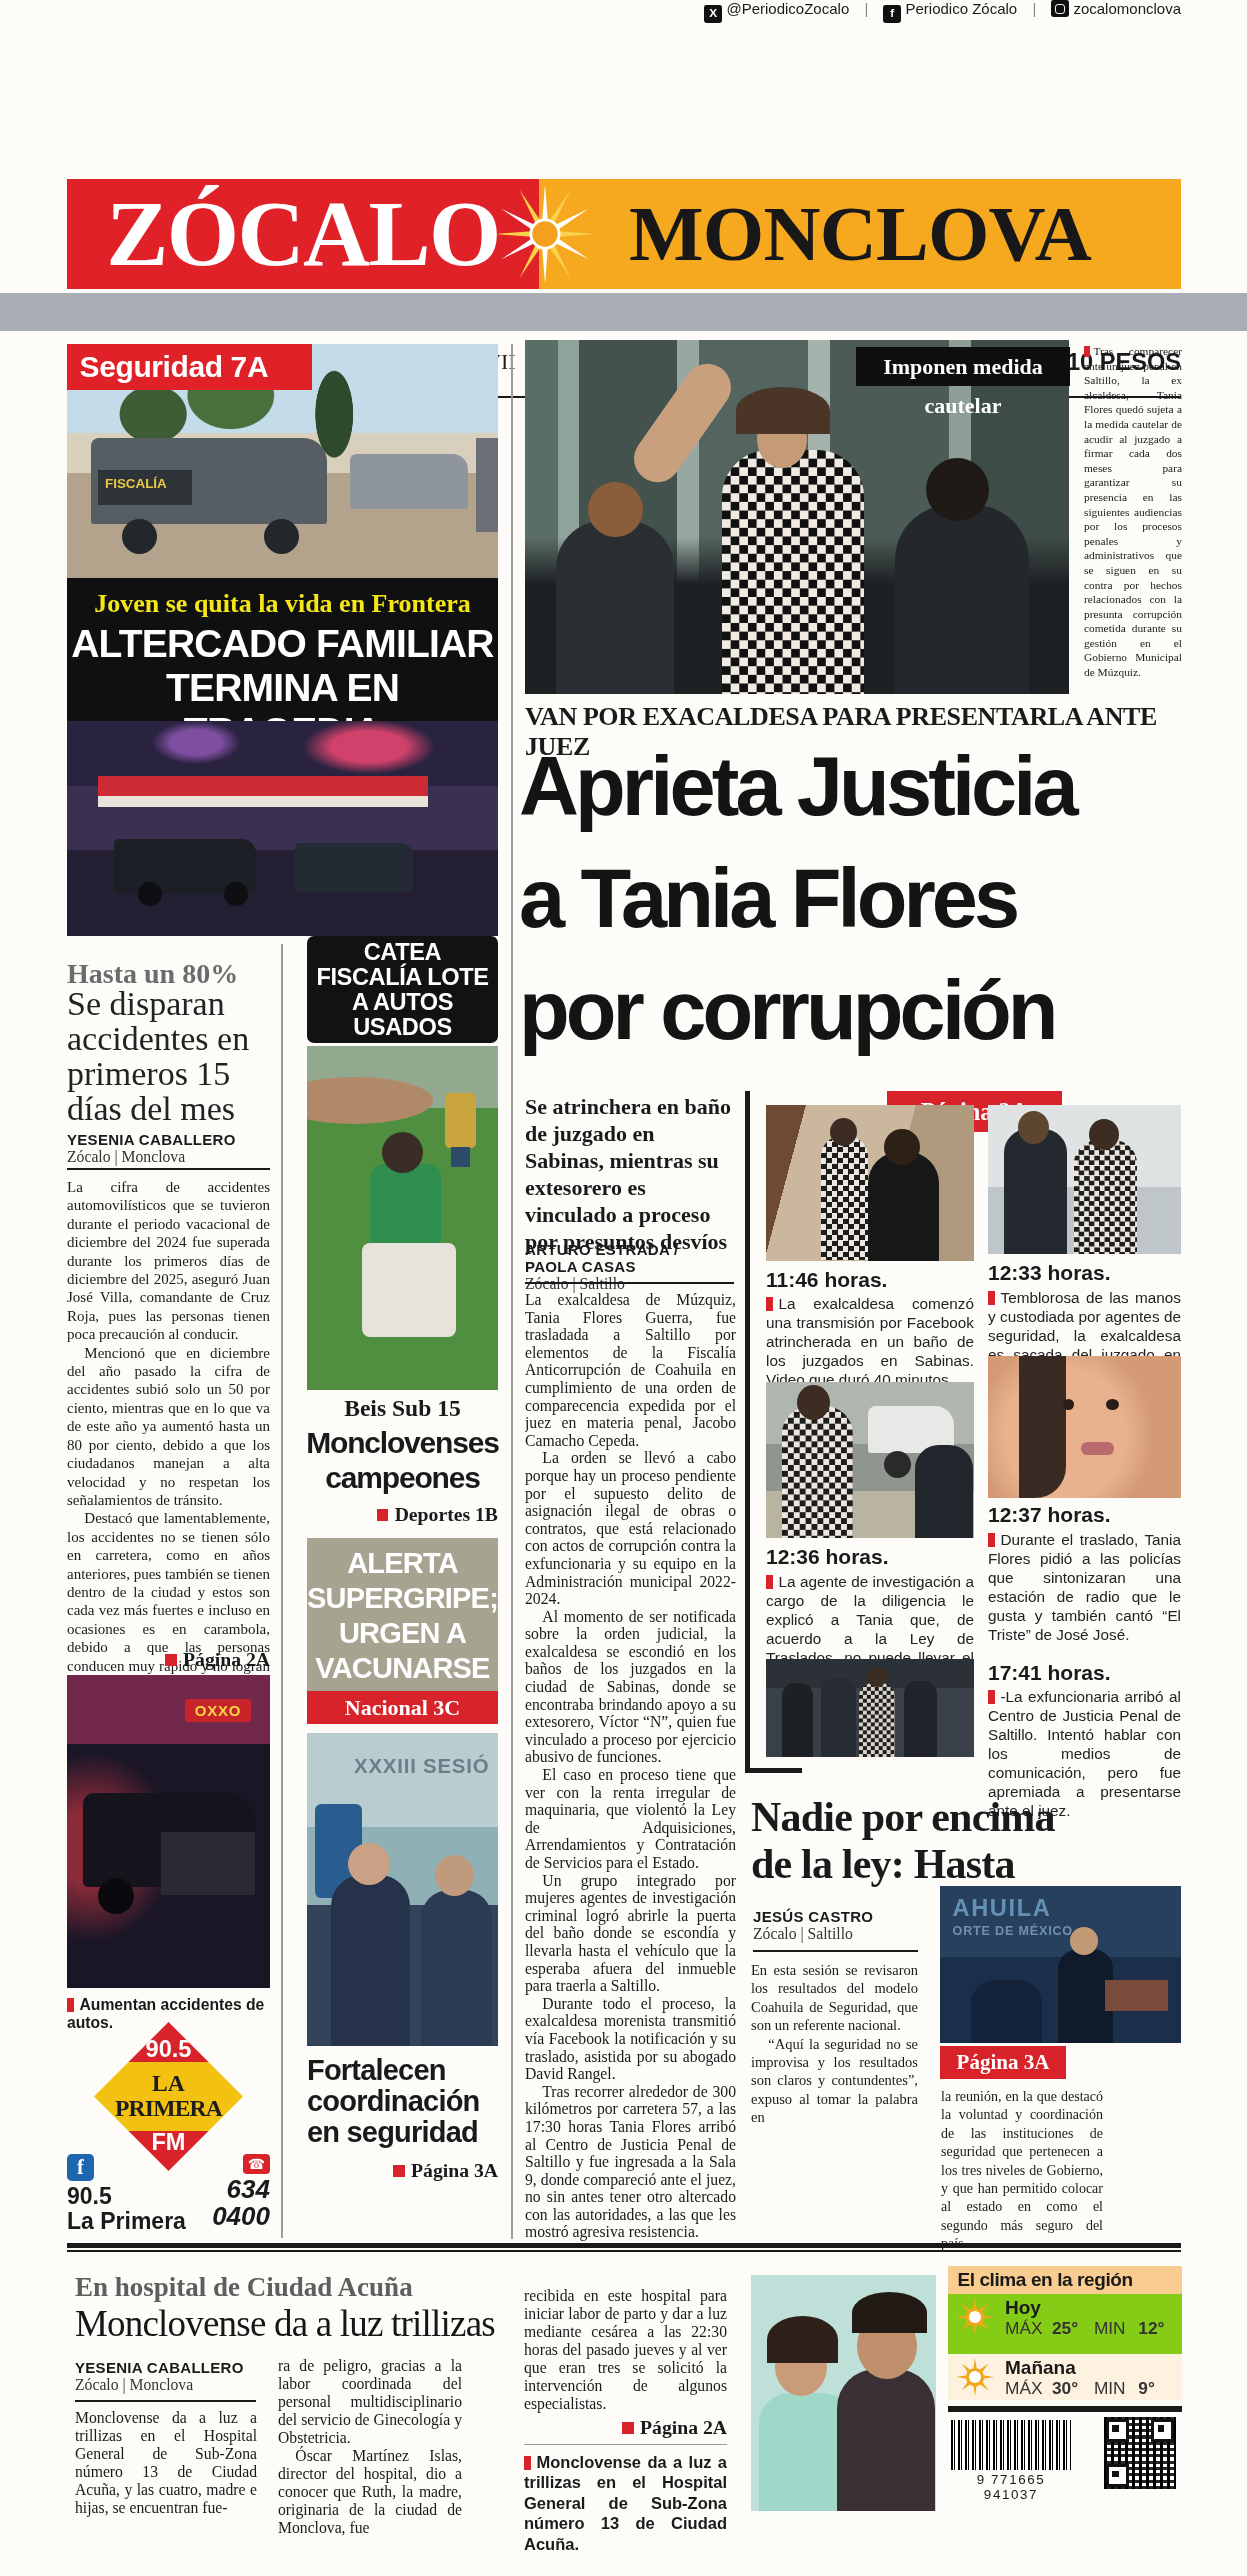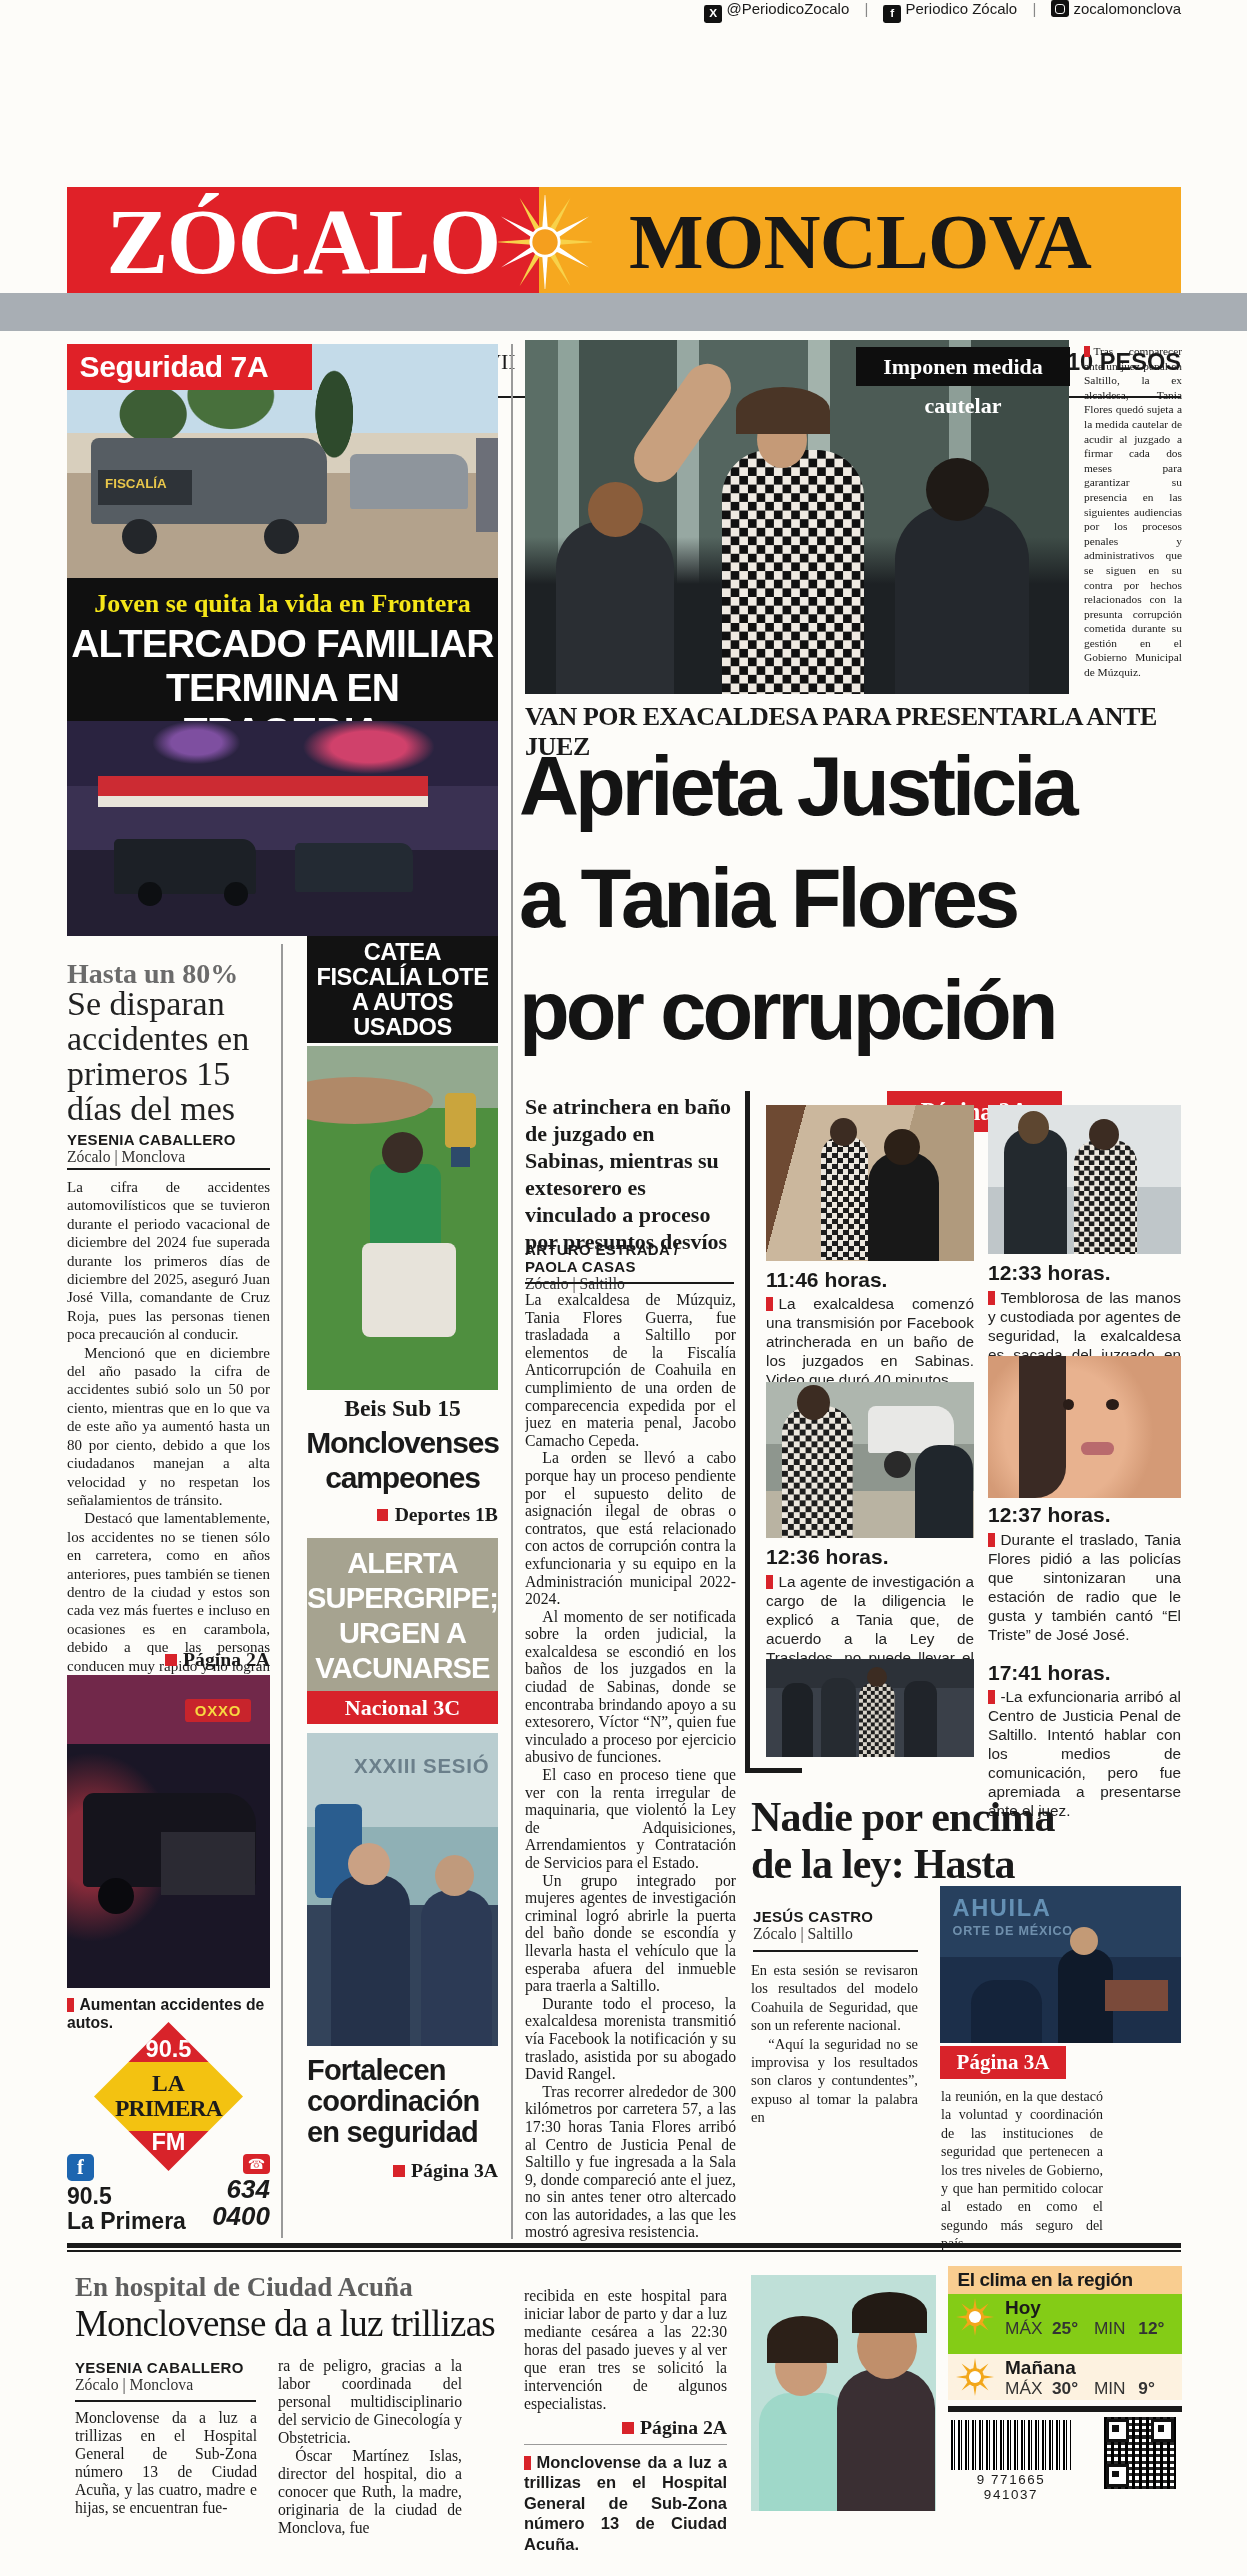--- a/index.html
+++ b/index.html
@@ -33,21 +33,21 @@
 <div id="page">
 
   <div class="abs sans" style="left:0;top:188;width:1181px;text-align:right;font-size:15px;">
     <span class="icon-sq">X</span><span>@PeriodicoZocalo</span>
     <span style="padding:0 11px;color:#888;">|</span>
     <span class="icon-sq">f</span><span>Periodico Zócalo</span>
     <span style="padding:0 11px;color:#888;">|</span>
     <span class="icon-sq" style="position:relative;"><span style="position:absolute;left:3.9px;top:3.9px;width:7.9px;height:7.9px;border:1.6px solid #fff;border-radius:3.1px;"></span></span><span>zocalomonclova</span>
   </div>
 
-  <div class="abs" style="left:67px;top:179px;width:1114px;height:110px;margin-top:8px;">
+  <div class="abs" style="left:67px;top:179px;width:1114px;height:110px;">
     <div class="abs" style="left:0;top:0;width:472px;height:110px;background:#e02128;">
       <div class="serif" style="font-weight:bold;color:#fff;font-size:93px;line-height:110px;text-align:center;letter-spacing:-1.6px;">ZÓCALO</div>
     </div>
     <div class="abs" style="left:472px;top:0;width:642px;height:110px;background:#f6a81f;">
       <div class="serif" style="font-weight:bold;color:#181818;font-size:79px;line-height:110px;text-align:center;letter-spacing:-0.8px;">MONCLOVA</div>
     </div>
     <svg class="abs" style="left:431px;top:7.9px;" width="94" height="94" viewBox="0 0 100 100">
       <g>
         <polygon points="50,-4 46,50 54,50" fill="#ffffff"></polygon>
         <polygon points="50,-4 46,50 54,50" fill="#f8d24a" transform="rotate(30 50 50)"></polygon>
@@ -160,21 +160,21 @@
     </div>
     <div class="abs" style="left:140px;top:132px;text-align:right;">
       <div style="width:27px;height:20.4px;background:#d8232a;border-radius:3.9px;color:#fff;text-align:center;font:14px/20.4px 'Liberation Sans',sans-serif;margin-left:36px;">☎</div>
       <div class="sans" style="font-weight:bold;font-size:26px;line-height:27px;margin-top:1.6px;font-style:italic;">
         <div>634</div>
         <div>0400</div>
       </div>
     </div>
   </div>
 
-  <div class="abs" style="left:307px;top:936px;width:191px;height:107px;background:#121212;text-align:center;">
+  <div class="abs" style="left:307px;top:936px;width:191px;height:107px;background:#121212;text-align:center;border-radius:7px;">
     <div class="sans" style="color:#fff;font-weight:bold;font-size:23.6px;line-height:25px;padding-top:3.9px;letter-spacing:-0.4px;">
       <div>CATEA</div>
       <div>FISCALÍA LOTE</div>
       <div>A AUTOS</div>
       <div>USADOS</div>
     </div>
   </div>
 
   <div class="photo" style="left:307px;top:1046px;width:191px;height:344px;background:
        linear-gradient(180deg,#93a98f 0 18%,#4f8f3f 18% 100%);">

